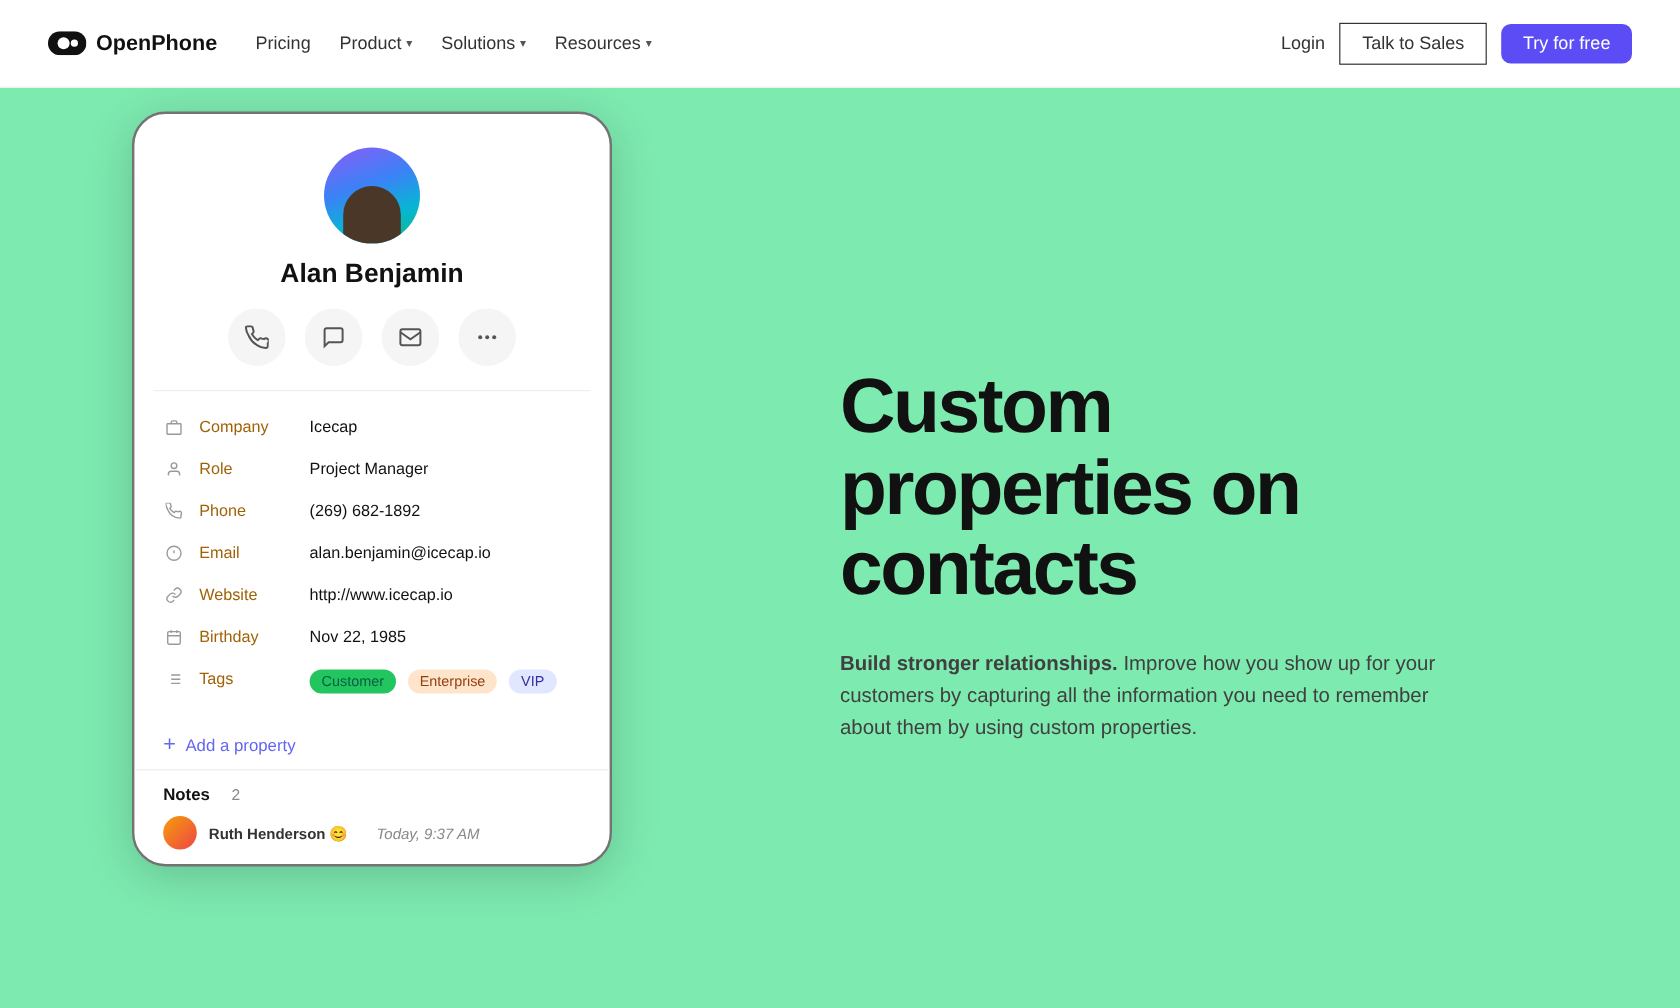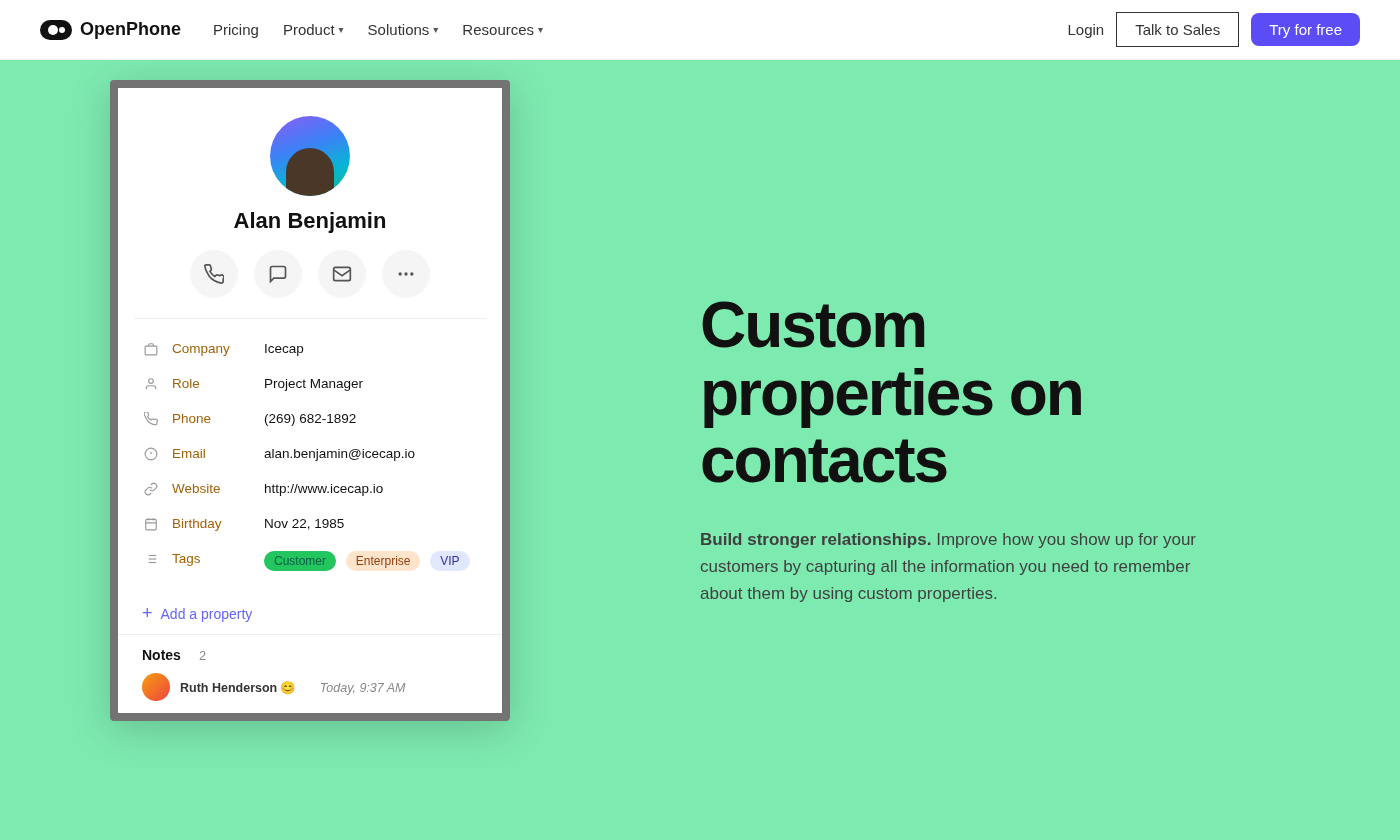--- a/index.html
+++ b/index.html
@@ -1,37 +1,37 @@
 <!DOCTYPE html>
 <html><head>
   <meta charset="utf-8">
   <style>
     * { margin: 0; padding: 0; box-sizing: border-box; }
     body { font-family: -apple-system, BlinkMacSystemFont, 'Segoe UI', sans-serif; width: 1400px; height: 840px; overflow: hidden; background: #fff; }
 
     
-    .nav { display: flex; align-items: center; justify-content: space-between; padding: 0 40px; height: 60px; background: #fff; border-bottom: 1px solid #eee; position: relative; z-index: 10; }
+    .nav { display: flex; align-items: center; justify-content: space-between; padding: 0 40px; height: 73px; background: #fff; border-bottom: 1px solid #eee; position: relative; z-index: 10; }
     .nav-left { display: flex; align-items: center; gap: 32px; }
     .logo { display: flex; align-items: center; gap: 8px; font-weight: 700; font-size: 18px; color: #111; }
     .nav-links { display: flex; align-items: center; gap: 24px; }
     .nav-link { font-size: 15px; color: #333; text-decoration: none; cursor: pointer; display: flex; align-items: center; gap: 4px; }
     .nav-link .chevron { font-size: 10px; color: #555; }
     .nav-right { display: flex; align-items: center; gap: 12px; }
     .btn-login { font-size: 15px; color: #333; background: none; border: none; cursor: pointer; }
     .btn-talk { font-size: 15px; color: #333; background: #fff; border: 1.5px solid #333; border-radius: 0; padding: 8px 18px; cursor: pointer; font-weight: 500; }
     .btn-free { font-size: 15px; color: #fff; background: #5b4cf5; border: none; border-radius: 8px; padding: 8px 18px; cursor: pointer; font-weight: 500; }
 
     
     .main { display: flex; height: calc(840px - 60px); }
 
     
     .left { width: 620px; background: #7deab0; display: flex; align-items: flex-start; justify-content: center; padding-top: 20px; flex-shrink: 0; }
 
     
-    .phone-card { background: #fff; border-radius: 4px; width: 400px; box-shadow: 0 8px 40px rgba(0,0,0,0.18); overflow: hidden; border: 8px solid #737373; }
+    .phone-card { background: #fff; border-radius: 28px; width: 400px; box-shadow: 0 8px 40px rgba(0,0,0,0.18); overflow: hidden; border: 2px solid #737373; }
     .card-header { padding: 28px 24px 20px; display: flex; flex-direction: column; align-items: center; }
     .avatar-person { width: 80px; height: 80px; border-radius: 50%; background: linear-gradient(160deg, #8b5cf6 0%, #3b82f6 40%, #06b6d4 70%, #10b981 100%); position: relative; overflow: hidden; }
     .avatar-person::after { content: ''; position: absolute; bottom: 0; left: 50%; transform: translateX(-50%); width: 48px; height: 48px; background: #4a3728; border-radius: 50% 50% 0 0; }
     .contact-name { font-size: 22px; font-weight: 700; color: #111; margin-top: 12px; }
     .action-buttons { display: flex; gap: 16px; margin-top: 16px; }
     .action-btn { width: 48px; height: 48px; border-radius: 50%; background: #f5f5f5; border: none; cursor: pointer; display: flex; align-items: center; justify-content: center; font-size: 18px; color: #555; }
     .divider { height: 1px; background: #eee; margin: 0 16px; }
 
     
     .props { padding: 12px 0; }

